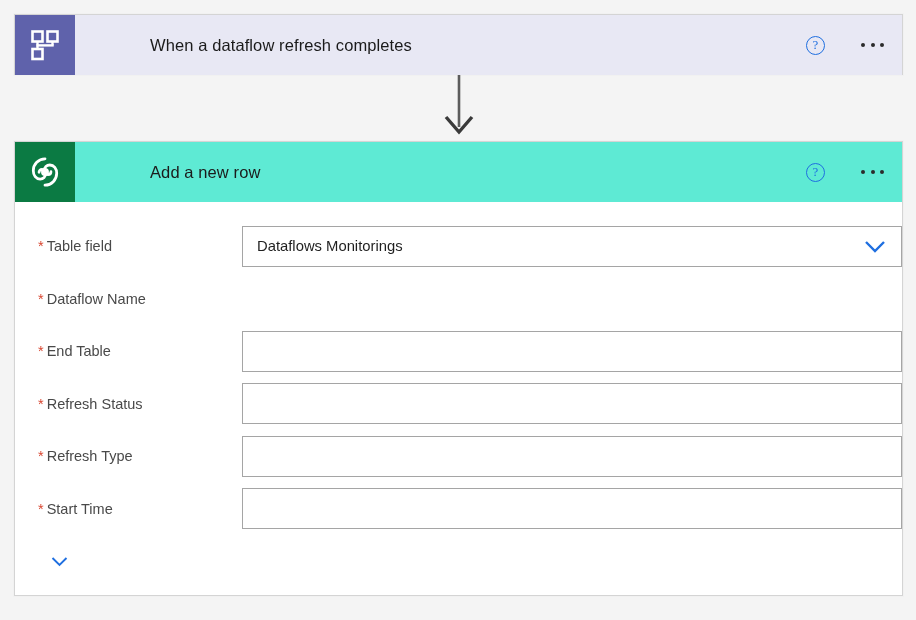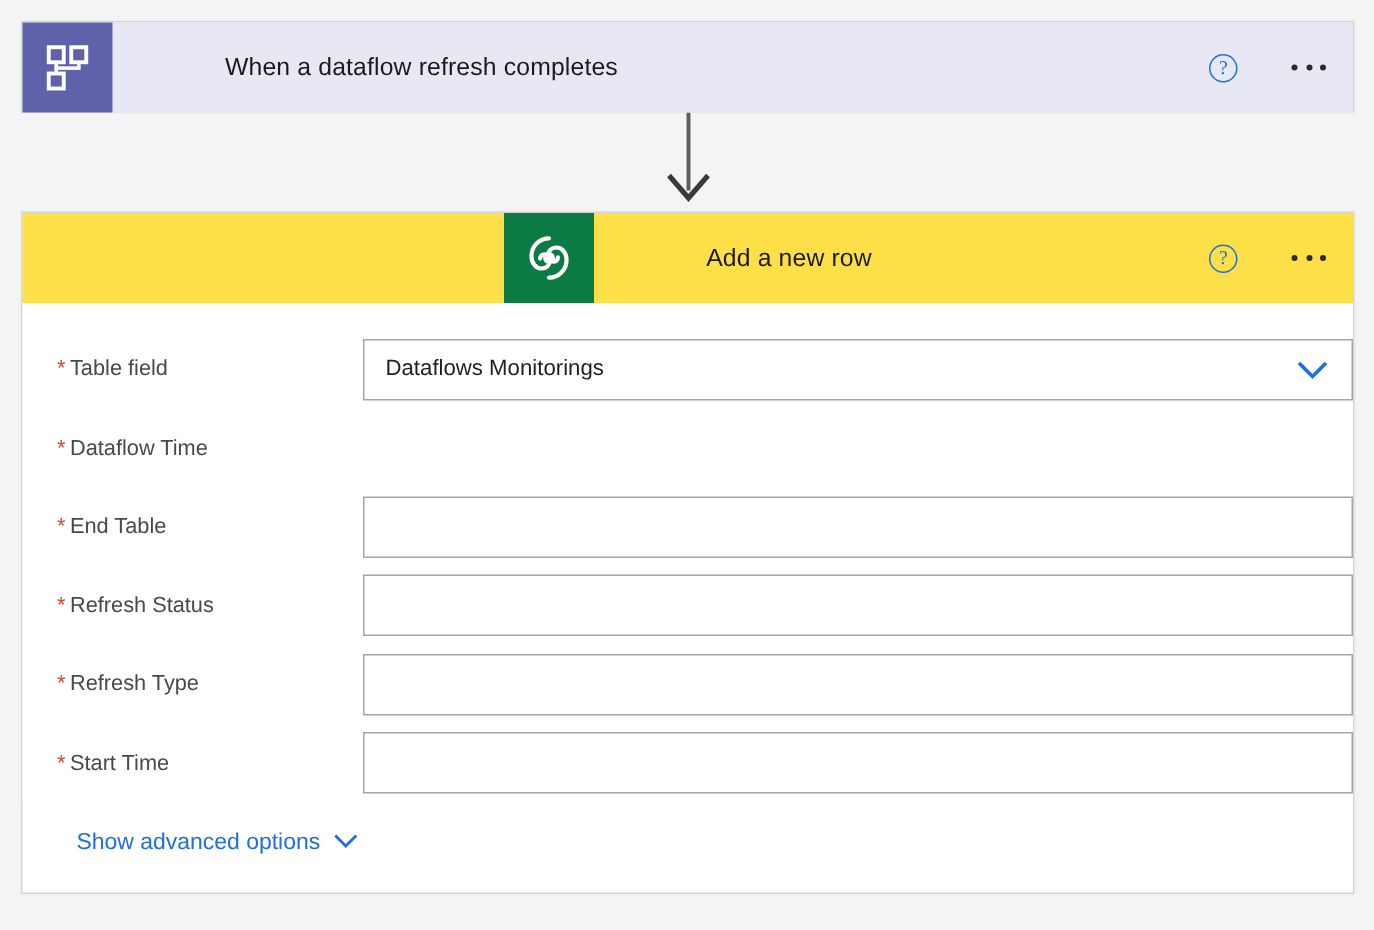--- a/index.html
+++ b/index.html
@@ -111,21 +111,21 @@
     height: 62px;
   }
 
   
   #action-card {
     left: 14px;
     top: 141px;
     width: 889px;
     height: 455px;
   }
-  #action-card .card-header { background: #fde047; justify-content: center; }
+  #action-card .card-header { background: #5eead4; }
   #action-card .icon-tile { background: #0b7a43; }
 
   
   .form-body {
     padding: 18px 0 0 0;
     background: #ffffff;
   }
 
   .form-row {
     display: flex;
@@ -263,21 +263,21 @@
           </div>
           <div class="field-control"><input type="text" class="field-input has-dropdown" placeholder="" value="Dataflows Monitorings" style=""><span class="dropdown-chevron">
               <svg width="22" height="13" viewBox="0 0 22 13" aria-hidden="true">
                 <polyline points="2,2 11,11 20,2" fill="none" stroke="#1f6fe0" stroke-width="2.4"></polyline>
               </svg>
             </span></div>
         </div>
         <div class="form-row">
           <div class="field-label">
             <span class="req-star">*</span>
-            <span>Dataflow Time</span>
+            <span>Dataflow Name</span>
           </div>
         </div>
         <div class="form-row">
           <div class="field-label">
             <span class="req-star">*</span>
             <span>End Table</span>
           </div>
           <div class="field-control"><input type="text" class="field-input" placeholder="" value="" style=""></div>
         </div>
         <div class="form-row">
@@ -297,21 +297,20 @@
         <div class="form-row">
           <div class="field-label">
             <span class="req-star">*</span>
             <span>Start Time</span>
           </div>
           <div class="field-control"><input type="text" class="field-input" placeholder="" value="" style=""></div>
         </div>
       </div>
 
     <div class="advanced-row">
-      <span class="advanced-label">Show advanced options</span>
       <span>
         <svg width="17" height="11" viewBox="0 0 17 11" aria-hidden="true">
           <polyline points="1.5,2 8.5,9 15.5,2" fill="none" stroke="#1f6fe0" stroke-width="1.9"></polyline>
         </svg>
       </span>
     </div>
   </div>
 
 </div>
 

